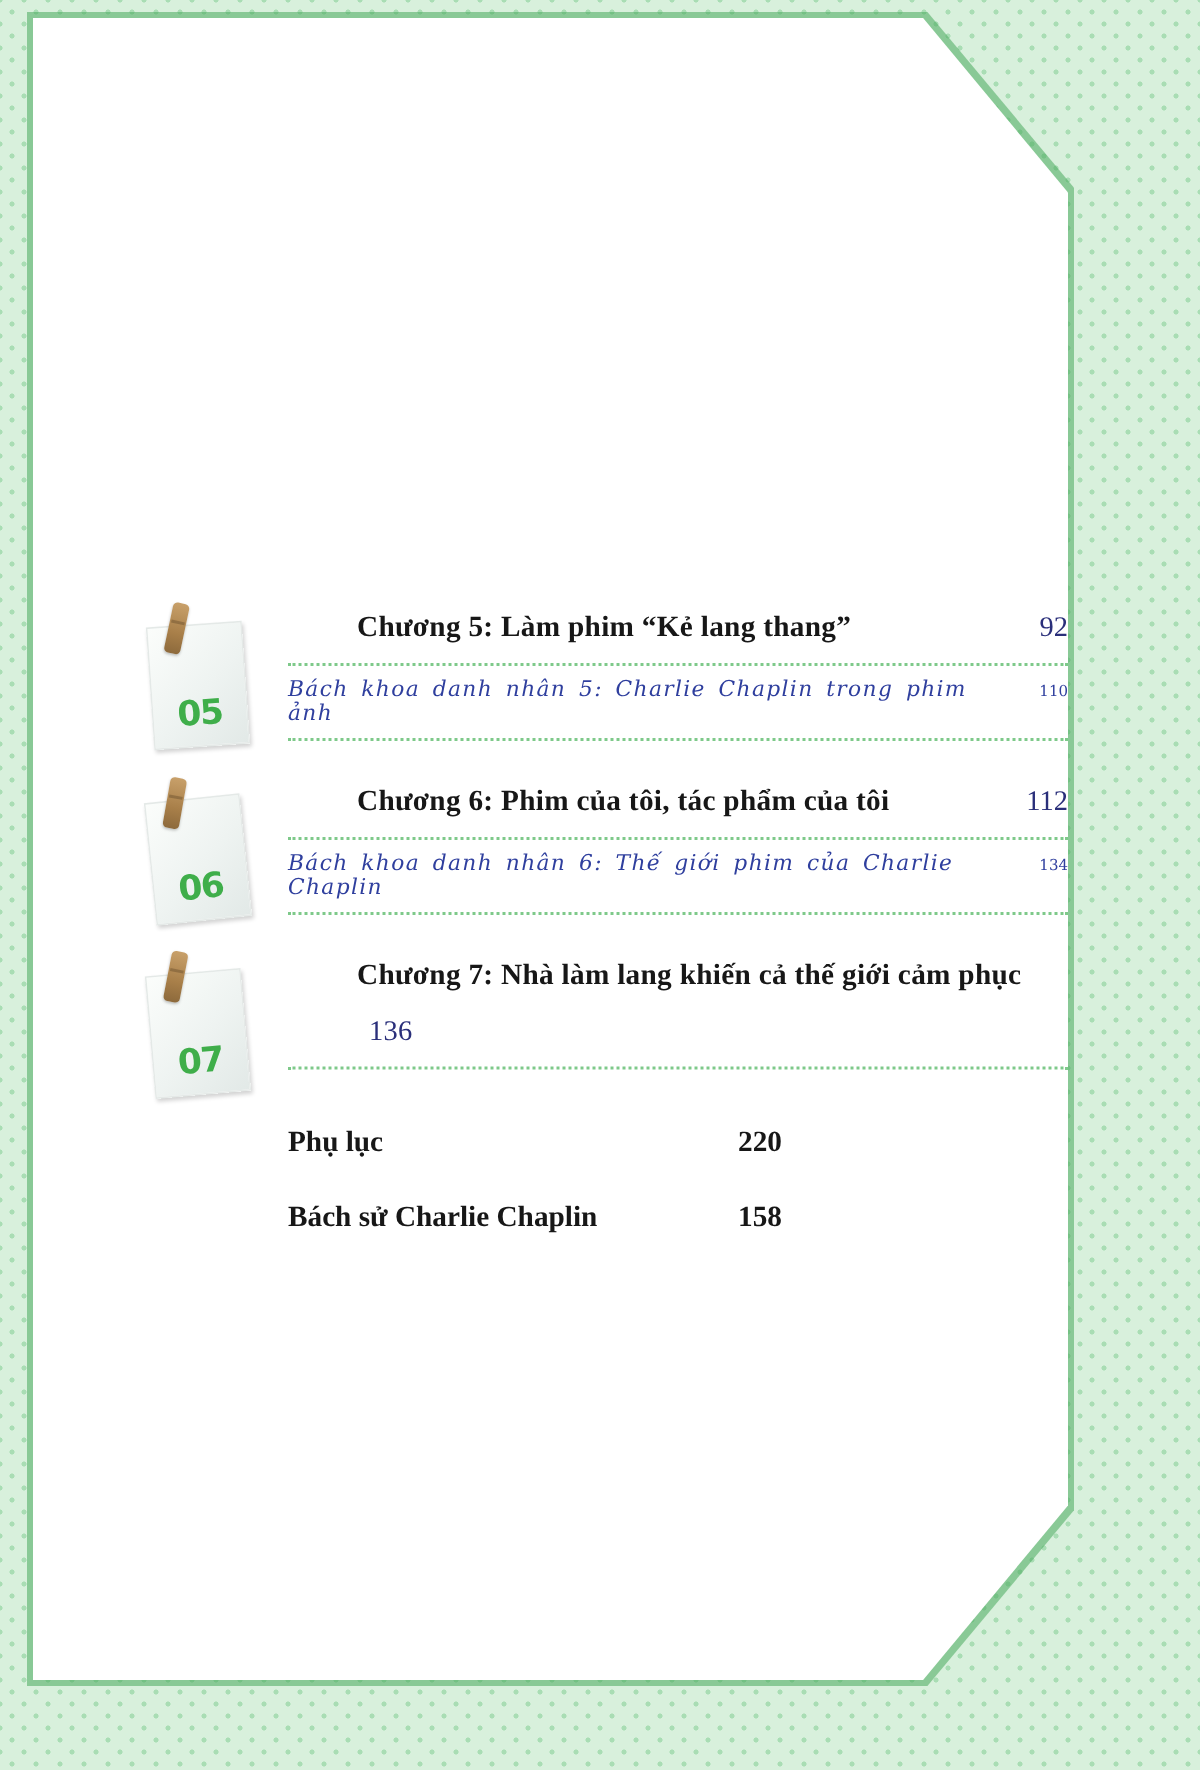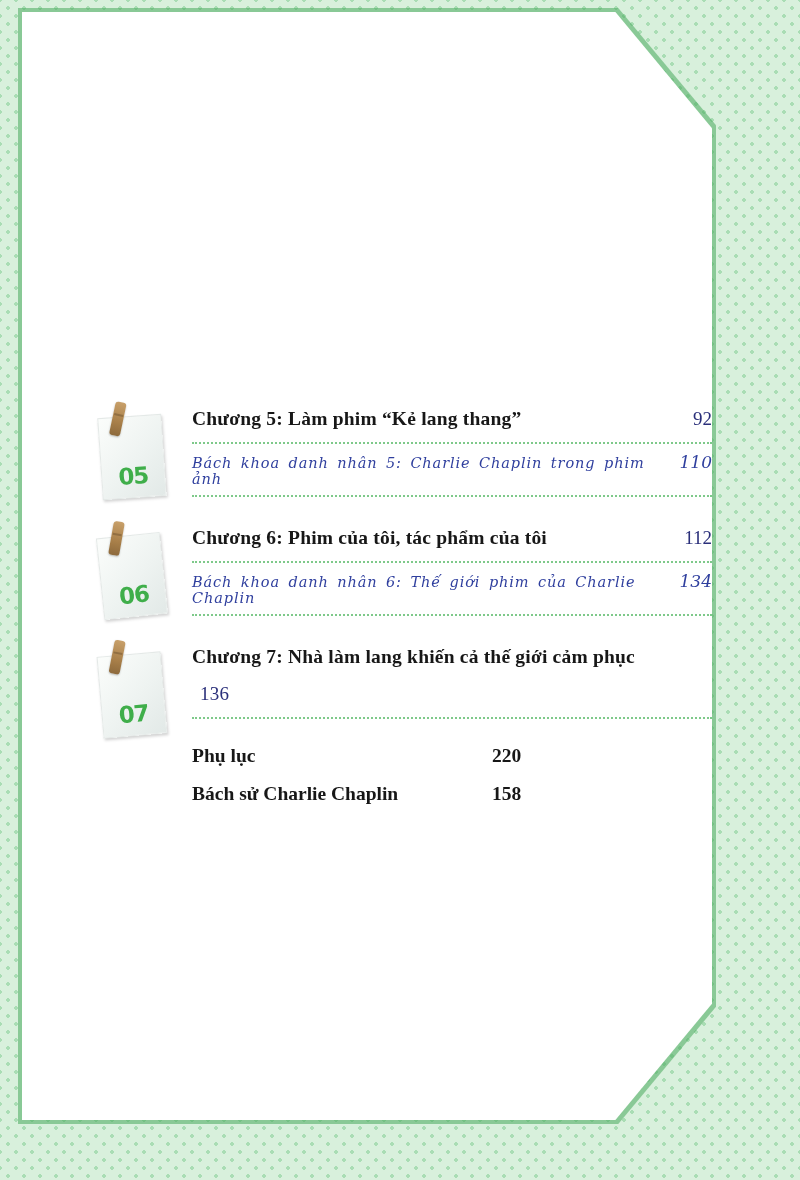--- a/index.html
+++ b/index.html
@@ -125,20 +125,21 @@
 
   .lines {
     margin-left: 100px;
   }
 
   .chapter-line {
     display: flex;
     align-items: baseline;
     justify-content: space-between;
     padding-bottom: 6px;
+    margin-left: 46px;
   }
 
   .chapter-title {
     font-family: "Liberation Serif", serif;
     font-weight: bold;
     font-size: 19.5px;
     color: #171717;
     letter-spacing: .2px;
     line-height: 1.55;
   }
@@ -174,41 +175,41 @@
   .sub-title {
     font-family: "DejaVu Serif", serif;
     font-style: italic;
     font-size: 14.5px;
     color: #2f3f9e;
     letter-spacing: .9px;
     word-spacing: 3px;
   }
   .sub-page {
     font-family: "DejaVu Serif", serif;
-    font-style: italic;
-    font-size: 17px;
+    font-size: 10px;
     color: #2f3f9e;
   }
 
   
   .plain {
     margin-top: 14px;
     margin-left: 100px;
   }
   .plain-row {
     display: flex;
     align-items: baseline;
     margin-bottom: 16px;
   }
   .plain-title {
     font-family: "Liberation Serif", serif;
     font-weight: bold;
     font-size: 19.5px;
     color: #171717;
     width: 300px;
+    margin-top: 12px;
   }
   .plain-page {
     font-family: "Liberation Serif", serif;
     font-weight: bold;
     font-size: 19.5px;
     color: #171717;
   }
 </style>
 </head>
 <body>

